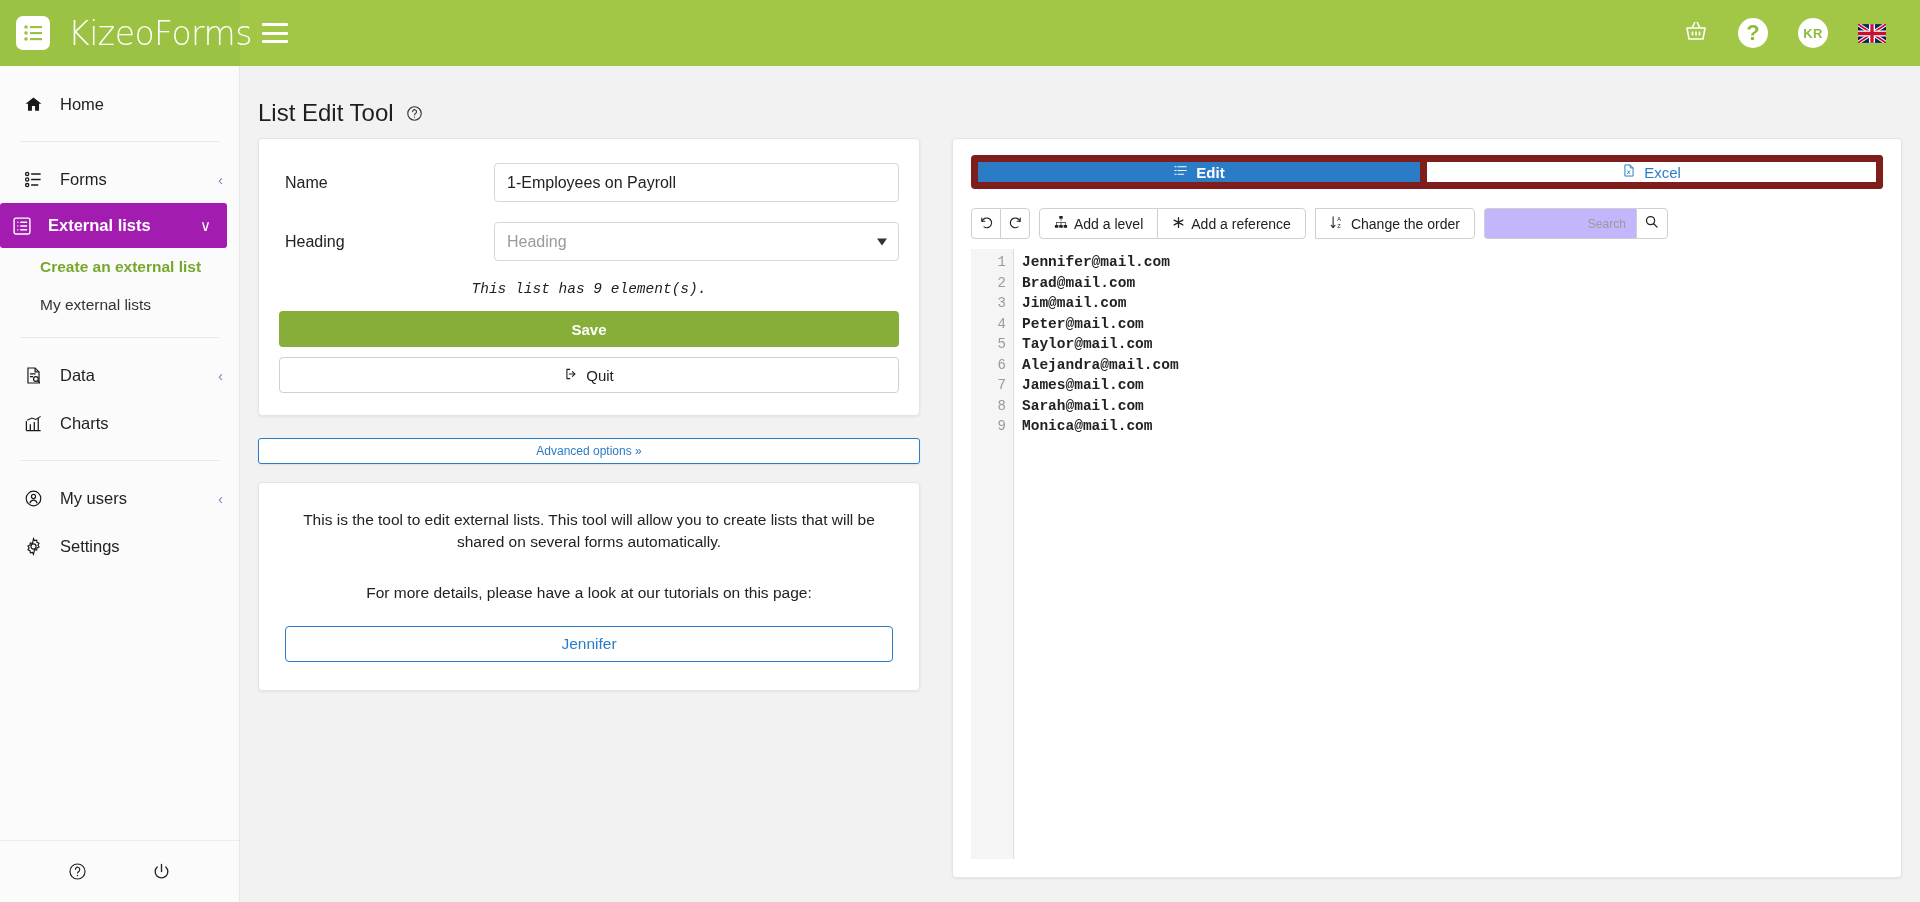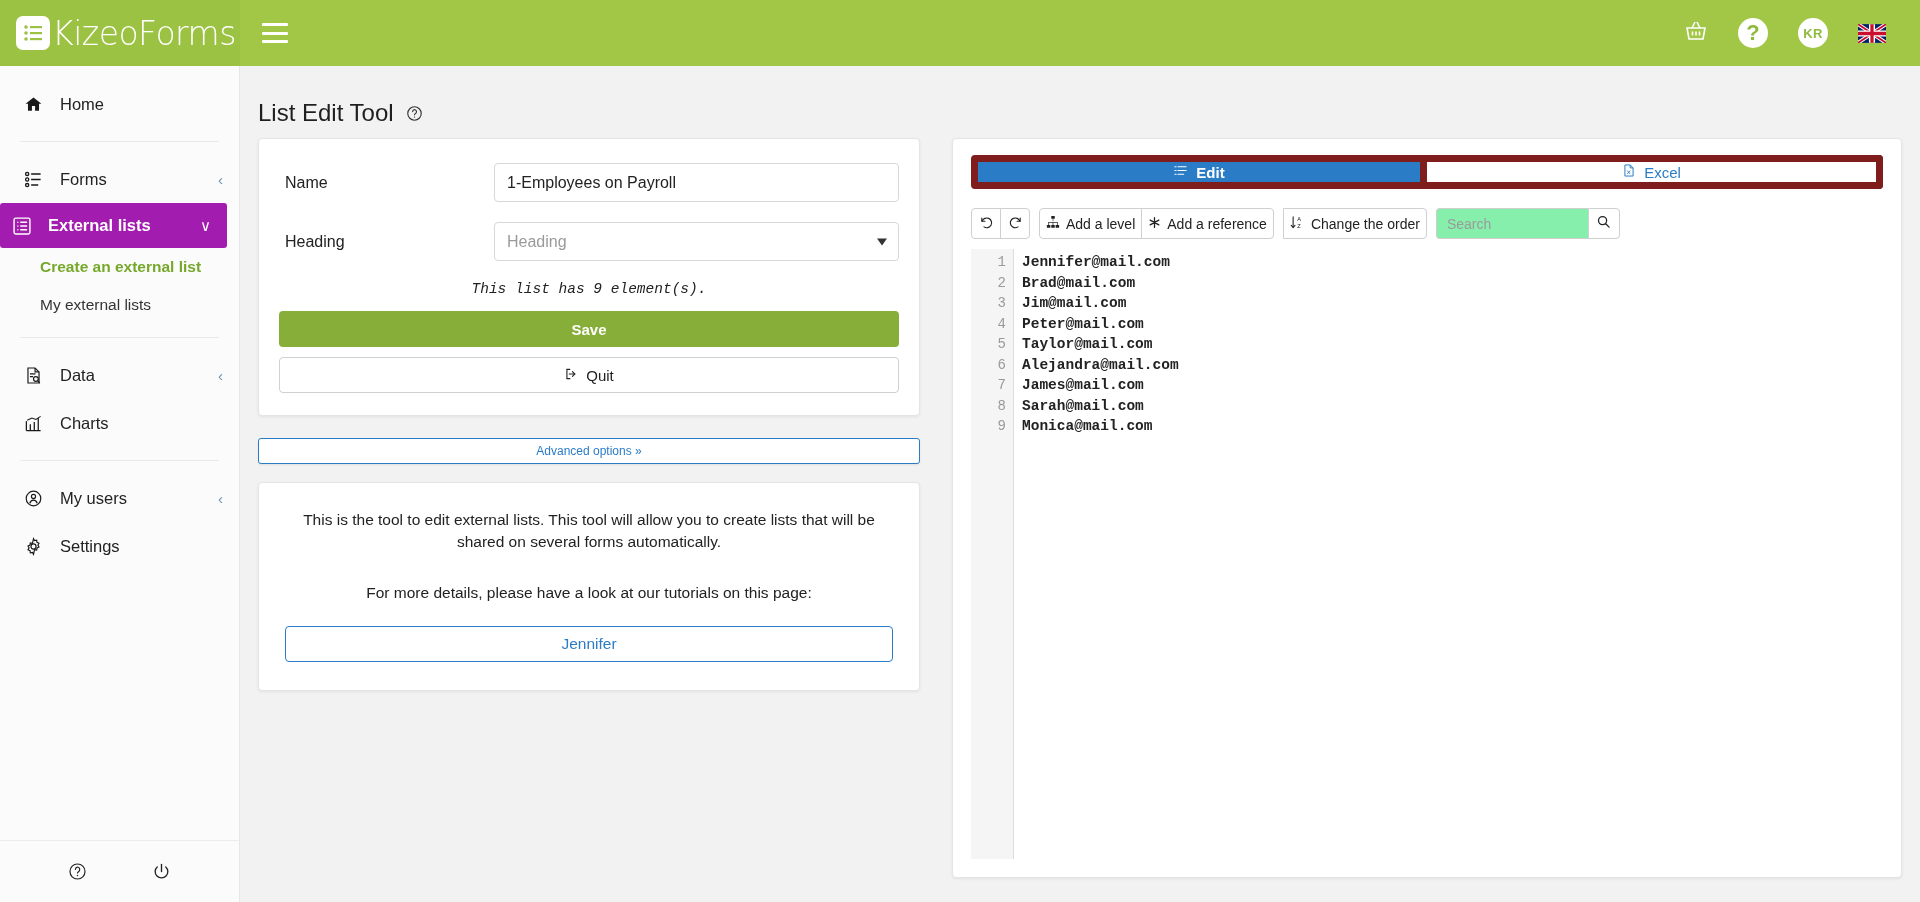--- a/index.html
+++ b/index.html
@@ -16,20 +16,21 @@
     position: absolute; top: 0; left: 0; width: 1920px; height: 66px;
     background: #a2c746;
     display: flex; align-items: center;
     z-index: 30;
   }
   .logo-zone {
     width: 240px; height: 66px;
     background: #9cc243;
     display: flex; align-items: center; padding-left: 16px;
     flex: 0 0 240px;
+    gap: 16px;
   }
   .logo-mark {
     width: 34px; height: 34px; border-radius: 7px; background: #ffffff;
     display: flex; align-items: center; justify-content: center;
     flex: 0 0 34px;
   }
   .logo-mark svg { display: block; }
   .logo-text {
     margin-left: 2px; color: #ffffff;
     font-size: 33px; letter-spacing: -0.5px; font-weight: 300;
@@ -168,34 +169,34 @@
     gap: 8px; font-size: 15px; cursor: pointer; border: 7px solid #7f1d1d;
   }
   .tab.active { background: #2b7cc7; color: #fff; border-radius: 4px 0 0 4px; font-weight: bold; }
   .tab.inactive { background: #fff; color: #2b7cc7; border-radius: 0 4px 4px 0; border-left: none; }
 
   .toolbar { display: flex; align-items: center; margin-top: 19px; }
   .tb-group { display: flex; }
   .tb-btn {
     height: 31px; border: 1px solid #cfcfcf; background: #fff;
     display: flex; align-items: center; justify-content: center; gap: 6px;
-    font-size: 14px; color: #222; cursor: pointer; padding: 0 6px;
+    font-size: 14px; color: #222; cursor: pointer; padding: 0 14px;
     margin-left: -1px;
   }
   .tb-group.g1 .tb-btn:first-child { border-radius: 4px 0 0 4px; margin-left: 0; }
   .tb-group.g1 .tb-btn:last-child { border-radius: 0 4px 4px 0; }
   .tb-btn.icon-only { width: 30px; padding: 0; }
   .tb-sp { width: 9px; flex: 0 0 9px; }
   .tb-group.g2 .tb-btn:first-child { border-radius: 4px 0 0 4px; margin-left: 0; }
   .tb-group.g2 .tb-btn:last-child { border-radius: 0 4px 4px 0; }
   .search-wrap { display: flex; margin-left: 9px; }
   .search-input {
     width: 152px; height: 31px; border: 1px solid #cfcfcf; border-right: none;
-    border-radius: 4px 0 0 4px; padding: 0 10px; font-size: 14px; outline: none;
-    font-family: "Liberation Sans", sans-serif; color: #222; background: #86efac;
+    border-radius: 4px 0 0 4px; padding: 0 10px; font-size: 12px; outline: none;
+    font-family: "Liberation Sans", sans-serif; color: #222; background: #c4b5fd; text-align: right;
   }
   .search-input::placeholder { color: #9b9b9b; }
   .search-btn {
     width: 32px; height: 31px; border: 1px solid #cfcfcf; border-radius: 0 4px 4px 0;
     background: #fff; display: flex; align-items: center; justify-content: center;
     cursor: pointer;
   }
 
   .code-area {
     margin-top: 10px; flex: 1 1 auto; display: flex; background: #fff;

